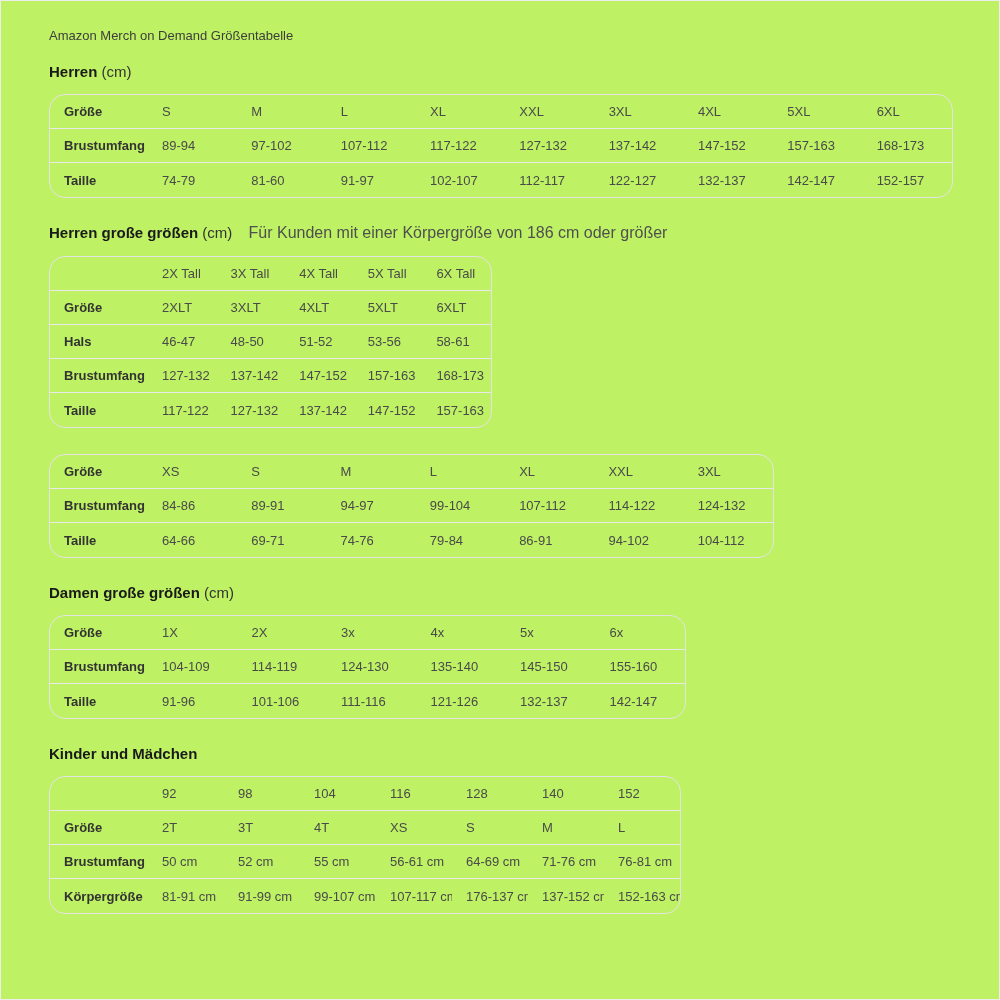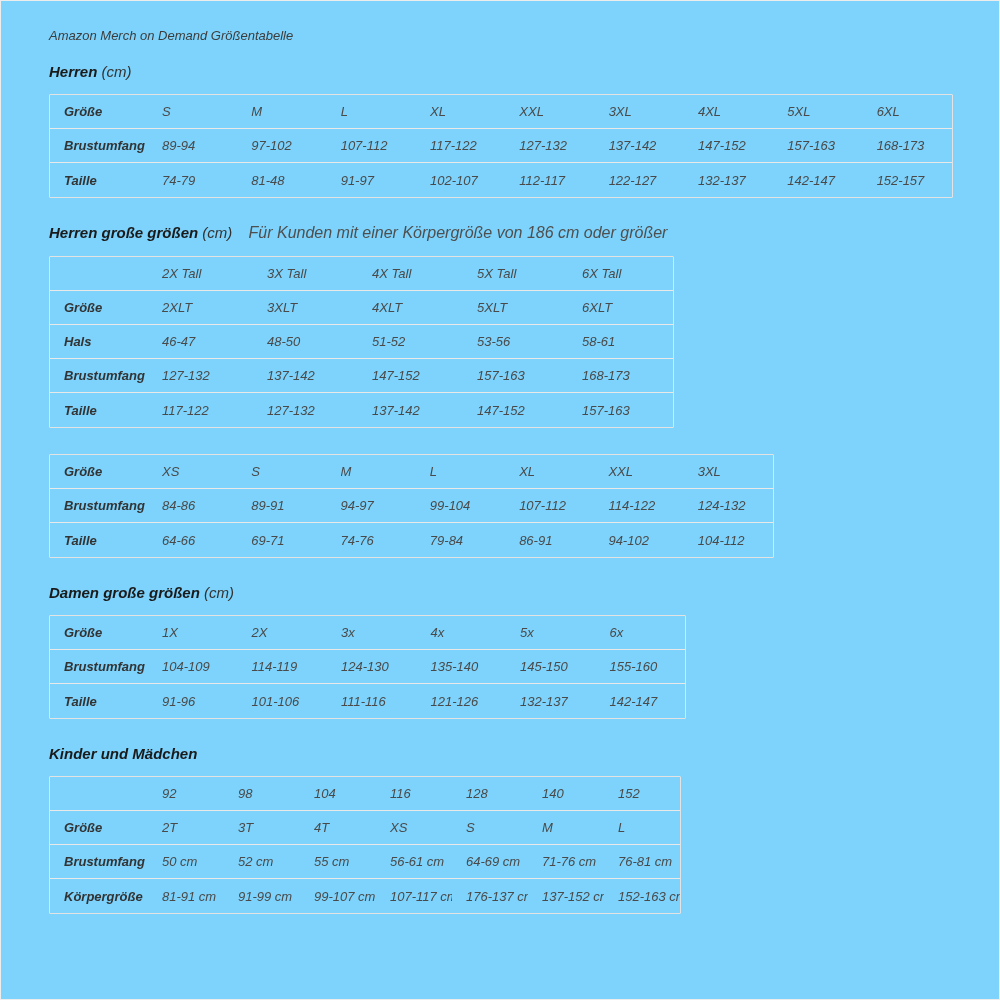--- a/index.html
+++ b/index.html
@@ -4,25 +4,24 @@
 <style>
   * { margin: 0; padding: 0; box-sizing: border-box; }
   html, body { background: #ffffff; }
   body {
     font-family: "Liberation Sans", "DejaVu Sans", sans-serif;
     color: #444444;
   }
   .page {
     width: 1000px;
     height: 1000px;
-    background: #7dd3fc;
+    background: #bef264;
     border: 1px solid #ededed;
     padding: 27px 48px 20px 48px;
     overflow: hidden;
-    font-style: italic;
   }
   .page-title {
     font-size: 13px;
     font-weight: 400;
     color: #3d3d3d;
     margin-bottom: 20px;
   }
   .section-heading {
     font-size: 15px;
     color: #1a1a1a;
@@ -35,42 +34,42 @@
   .heading-note {
     font-weight: 400;
     font-size: 16px;
     color: #4f4f4f;
     margin-left: 12px;
   }
   table.sizes-table {
     border-collapse: separate;
     border-spacing: 0;
     border: 1px solid #e3e3e3;
-    border-radius: 1px;
+    border-radius: 16px;
     table-layout: fixed;
   }
   table.sizes-table td {
     height: 34px;
     vertical-align: middle;
     font-size: 13px;
     padding: 0 4px 0 14px;
     white-space: nowrap;
     overflow: hidden;
   }
   table.sizes-table tr:not(:last-child) td {
     border-bottom: 1px solid #e9e9e9;
   }
   table.sizes-table td.row-label {
     width: 98px;
     font-weight: 700;
     color: #333333;
   }
   table.sizes-table td.cell { color: #4a4a4a; }
   .w-herren      { width: 904px; }
-  .w-herren-tall { width: 625px; }
+  .w-herren-tall { width: 443px; }
   .w-damen       { width: 725px; }
   .w-damen-plus  { width: 637px; }
   .w-kinder      { width: 632px; }
 </style>
 </head>
 <body>
 
 <div class="page">
 
   <div class="page-title">Amazon Merch on Demand Größentabelle</div>
@@ -102,21 +101,21 @@
             <td class="cell">117-122</td>
             <td class="cell">127-132</td>
             <td class="cell">137-142</td>
             <td class="cell">147-152</td>
             <td class="cell">157-163</td>
             <td class="cell">168-173</td>
           </tr>
           <tr>
             <td class="row-label">Taille</td>
             <td class="cell">74-79</td>
-            <td class="cell">81-48</td>
+            <td class="cell">81-60</td>
             <td class="cell">91-97</td>
             <td class="cell">102-107</td>
             <td class="cell">112-117</td>
             <td class="cell">122-127</td>
             <td class="cell">132-137</td>
             <td class="cell">142-147</td>
             <td class="cell">152-157</td>
           </tr>
         </tbody>
       </table>

